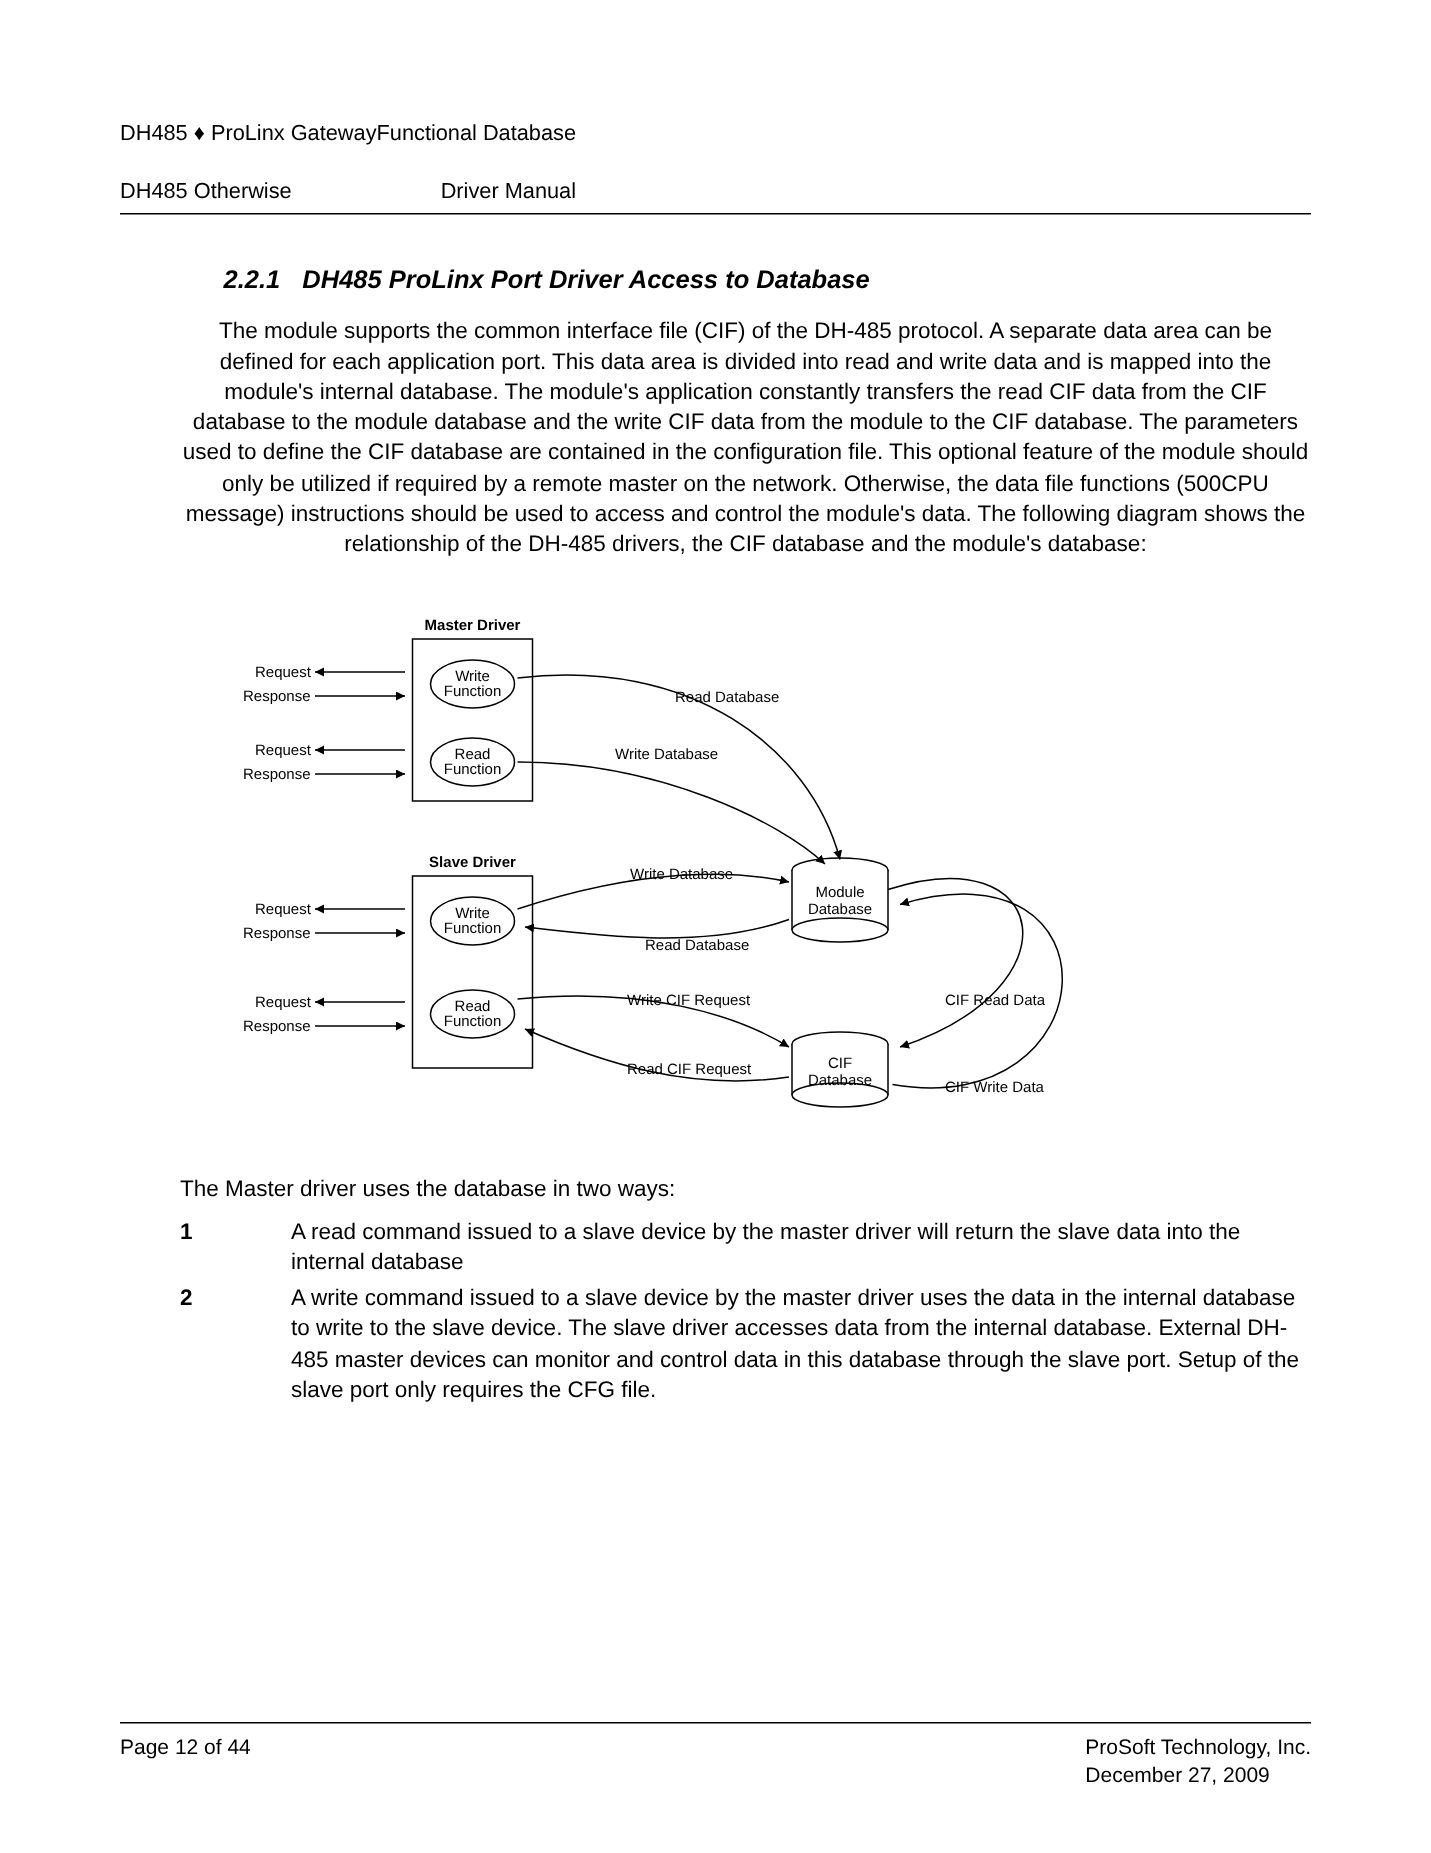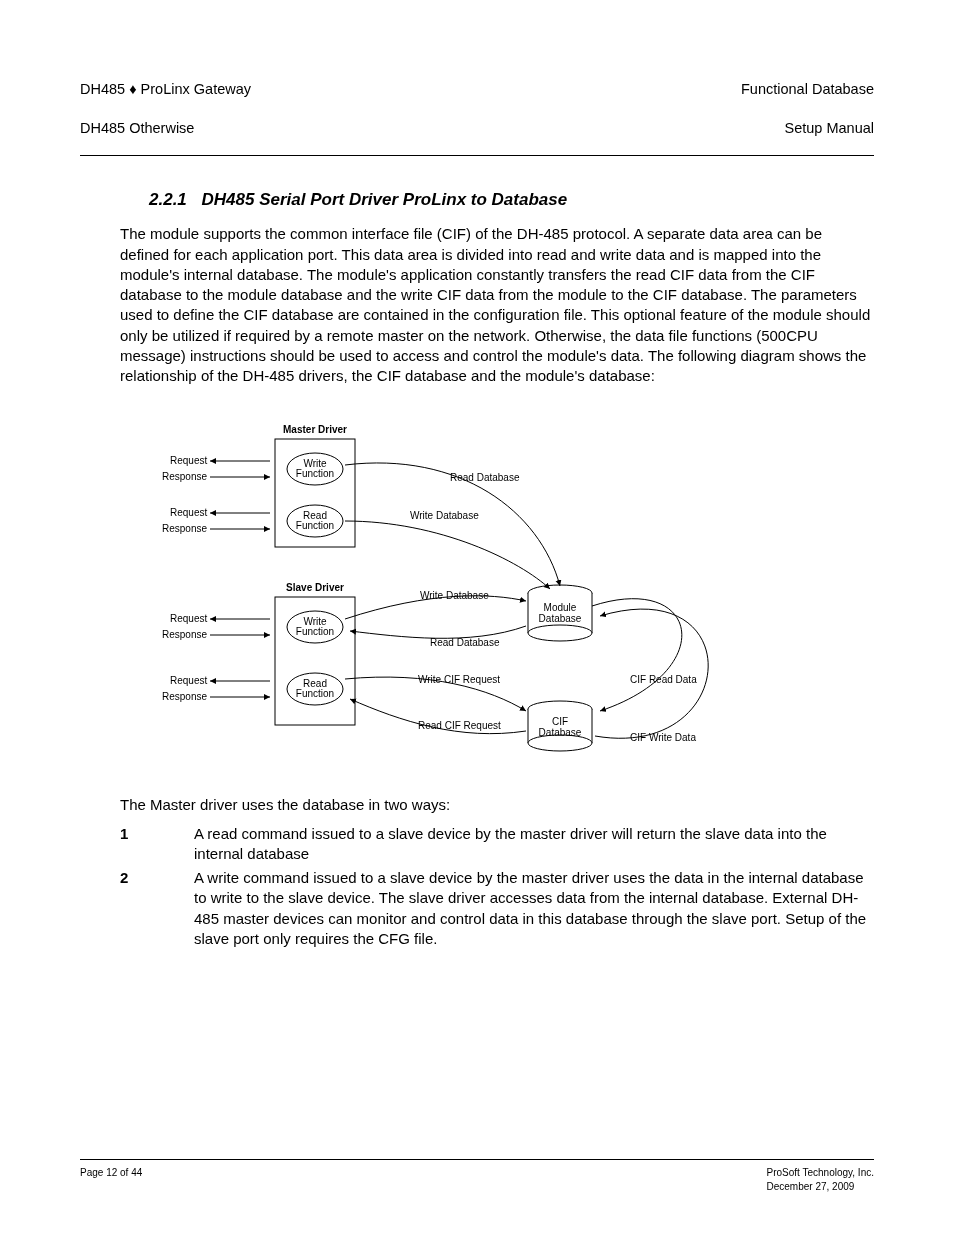--- a/index.html
+++ b/index.html
@@ -11,41 +11,41 @@
   }
   .page {
     width: 954px;
     height: 1235px;
     position: relative;
     box-sizing: border-box;
     padding: 60px 80px 50px 80px;
   }
   .header {
     display: flex;
-    justify-content: space-between;
     font-size: 14.5px;
     line-height: 1.35;
     border-bottom: 1px solid #000;
-    padding-bottom: 17px;
+    padding-bottom: 4px;
   }
   .header .left, .header .right { white-space: pre-line; }
   .header .right { text-align: right; }
 
   .section-title {
     font-weight: bold;
     font-style: italic;
     font-size: 17px;
     margin-top: 34px;
   }
   .section-title .num { margin-right: 10px; margin-left: 29px; }
 
   .body-text {
     font-size: 15px;
     line-height: 1.35;
     margin: 14px 0 0 40px;
+    text-align: center;
   }
   .intro-line {
     font-size: 15px;
     line-height: 1.35;
     margin: 20px 0 8px 40px;
   }
   .list {
     font-size: 15px;
     line-height: 1.35;
     margin-left: 40px;
@@ -58,21 +58,21 @@
     margin: 35px 0 10px 60px;
   }
 
   .footer {
     position: absolute;
     left: 80px; right: 80px; bottom: 42px;
     border-top: 1px solid #000;
     padding-top: 6px;
     display: flex;
     justify-content: space-between;
-    font-size: 10px;
+    font-size: 14px;
     line-height: 1.35;
   }
   .footer .right { text-align: left; }
 
   
   .dg { font-family: Arial, sans-serif; }
   .dlabel { font-size: 10px; }
   .dlabelb { font-size: 10px; font-weight: bold; }
 </style>
 </head>
@@ -80,27 +80,27 @@
 
 <div class="page">
 
   <div class="header">
     <div class="left">
       <span>DH485 ♦ ProLinx Gateway</span><br>
       <span>DH485 Otherwise</span>
     </div>
     <div class="right">
       <span>Functional Database</span><br>
-      <span>Setup Manual</span>
+      <span>Driver Manual</span>
     </div>
   </div>
 
   <div class="section-title" style="margin-left:40px;">
     <span class="num">2.2.1</span>
-    <span>DH485 Serial Port Driver ProLinx to Database</span>
+    <span>DH485 ProLinx Port Driver Access to Database</span>
   </div>
 
   <div class="body-text">The module supports the common interface file (CIF) of the DH-485 protocol. A separate data area can be defined for each application port. This data area is divided into read and write data and is mapped into the module's internal database. The module's application constantly transfers the read CIF data from the CIF database to the module database and the write CIF data from the module to the CIF database. The parameters used to define the CIF database are contained in the configuration file. This optional feature of the module should only be utilized if required by a remote master on the network. Otherwise, the data file functions (500CPU message) instructions should be used to access and control the module's data. The following diagram shows the relationship of the DH-485 drivers, the CIF database and the module's database:</div>
 
   <div class="diagram-wrap">
     <svg class="dg" width="640" height="350" viewBox="0 0 640 350">
       <defs>
         <marker id="arrow" markerWidth="8" markerHeight="8" refX="6" refY="3" orient="auto">
           <path d="M0,0 L6,3 L0,6 Z" fill="#000"></path>
         </marker>

